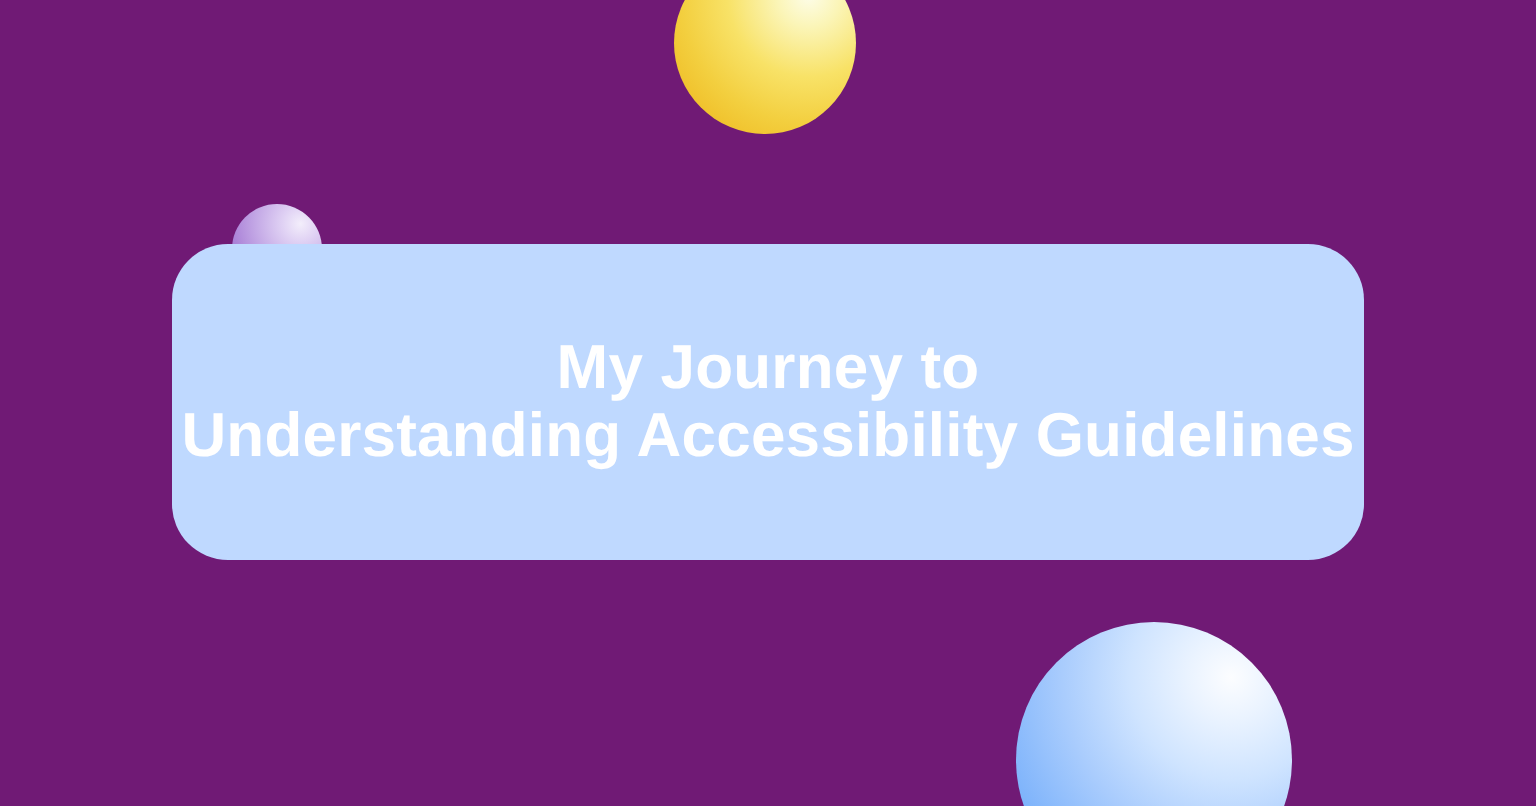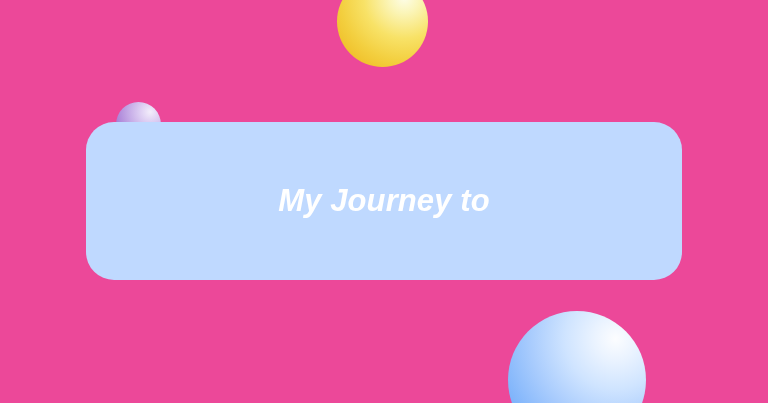--- a/index.html
+++ b/index.html
@@ -12,23 +12,22 @@
     height: 403px;
     background: #ffffff;
     font-family: "Liberation Sans", sans-serif;
     overflow: hidden;
   }
 
   #stage {
     position: relative;
     width: 768px;
     height: 403px;
-    background: #ec4899;
+    background: #701a75;
     overflow: hidden;
-    font-style: italic;
   }
 
   
   .blob {
     position: absolute;
     border-radius: 50%;
     pointer-events: none;
   }
 
   
@@ -129,16 +128,17 @@
 
   <div class="blob" id="blob-purple"></div>
 
   <div class="blob" id="blob-blue"></div>
 
   <div id="title-card"></div>
 
   <div id="page-title">
     <div class="title-inner">
       <span class="title-line">My Journey to</span>
+      <span class="title-line">Understanding Accessibility Guidelines</span>
     </div>
   </div>
 
 </div>
 
 </body></html>

